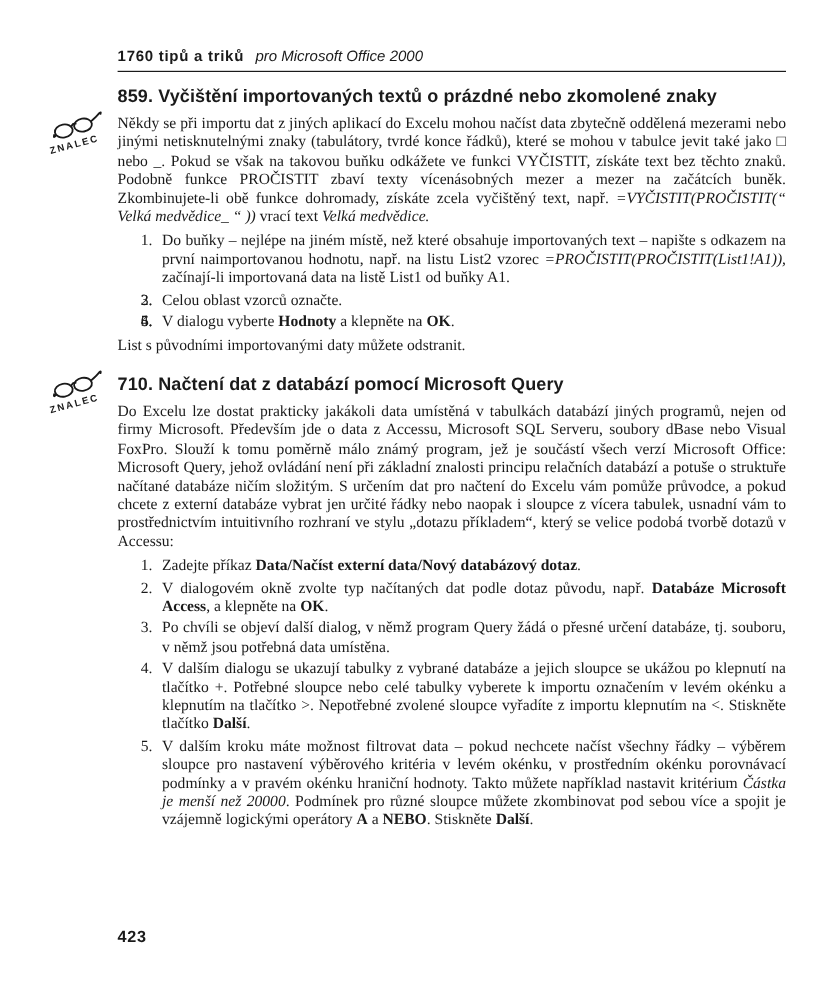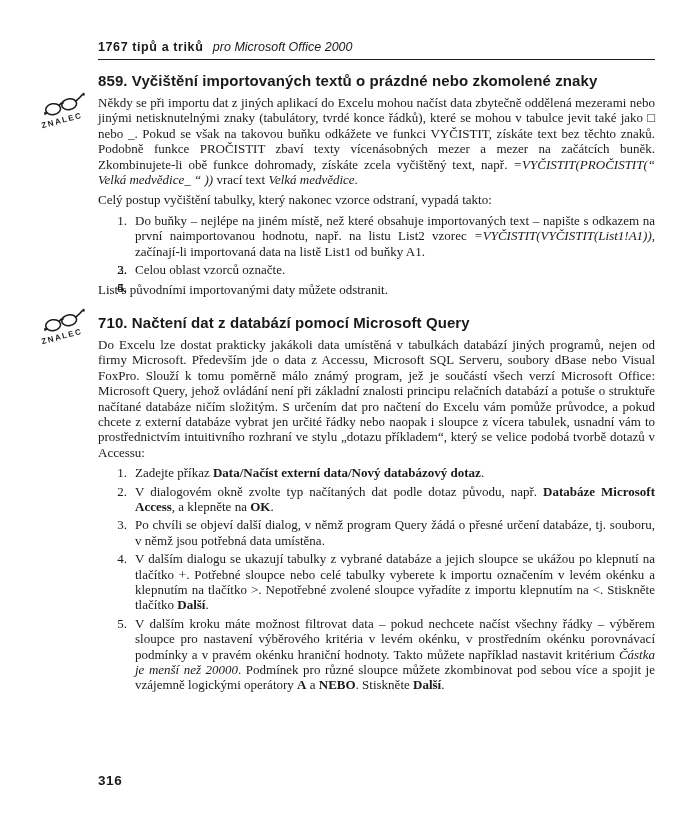--- a/index.html
+++ b/index.html
@@ -100,50 +100,49 @@
   <div class="margin-icon pos-2">
     <svg class="glasses-svg">
         <use href="#glasses-symbol"></use>
       </svg>
     <div class="icon-label">ZNALEC</div>
   </div>
 
   <div class="content">
 
     <div class="running-header">
-      <span class="rh-bold">1767 tipů a triků</span>
+      <span class="rh-bold">1760 tipů a triků</span>
       <span class="rh-italic">pro Microsoft Office 2000</span>
     </div>
 
     <div class="section-heading">859. Vyčištění importovaných textů o prázdné nebo zkomolené znaky</div>
 
     <p class="para"><span class="">Někdy se při importu dat z jiných aplikací do Excelu mohou načíst data zbytečně oddělená mezerami nebo jinými netisknutelnými znaky (tabulátory, tvrdé konce řádků), které se mohou v tabulce jevit také jako □ nebo _. Pokud se však na takovou buňku odkážete ve funkci VYČISTIT, získáte text bez těchto znaků. Podobně funkce PROČISTIT zbaví texty vícenásobných mezer a mezer na začátcích buněk. Zkombinujete-li obě funkce dohromady, získáte zcela vyčištěný text, např. </span><span class="seg-i">=VYČISTIT(PROČISTIT(“ Velká medvědice_ “ ))</span><span class=""> vrací text </span><span class="seg-i">Velká medvědice.</span></p>
 
-    <p class="para"><span class="">Celý postup vyčištění tabulky, který nakonec vzorce odstraní, vypadá takto:</span></p>
 
     <div class="olist">
-        <div class="li"><span class="li-num">1.</span><span><span class="">Do buňky – nejlépe na jiném místě, než které obsahuje importovaných text – napište s odkazem na první naimportovanou hodnotu, např. na listu List2 vzorec </span><span class="seg-i">=VYČISTIT(VYČISTIT(List1!A1)),</span><span class=""> začínají-li importovaná data na listě List1 od buňky A1.</span></span></div>
+        <div class="li"><span class="li-num">1.</span><span><span class="">Do buňky – nejlépe na jiném místě, než které obsahuje importovaných text – napište s odkazem na první naimportovanou hodnotu, např. na listu List2 vzorec </span><span class="seg-i">=PROČISTIT(PROČISTIT(List1!A1)),</span><span class=""> začínají-li importovaná data na listě List1 od buňky A1.</span></span></div>
         <div class="li"><span class="li-num">2.</span></div>
         <div class="li"><span class="li-num">3.</span><span><span class="">Celou oblast vzorců označte.</span></span></div>
         <div class="li"><span class="li-num">4.</span></div>
         <div class="li"><span class="li-num">5.</span></div>
-        <div class="li"><span class="li-num">6.</span></div>
+        <div class="li"><span class="li-num">6.</span><span><span class="">V dialogu vyberte </span><span class="seg-b">Hodnoty</span><span class=""> a klepněte na </span><span class="seg-b">OK</span><span class="">.</span></span></div>
       </div>
 
     <p class="para"><span class="">List s původními importovanými daty můžete odstranit.</span></p>
 
     <div class="section-heading h860">710. Načtení dat z databází pomocí Microsoft Query</div>
 
     <p class="para"><span class="">Do Excelu lze dostat prakticky jakákoli data umístěná v tabulkách databází jiných programů, nejen od firmy Microsoft. Především jde o data z Accessu, Microsoft SQL Serveru, soubory dBase nebo Visual FoxPro. Slouží k tomu poměrně málo známý program, jež je součástí všech verzí Microsoft Office: Microsoft Query, jehož ovládání není při základní znalosti principu relačních databází a potuše o struktuře načítané databáze ničím složitým. S určením dat pro načtení do Excelu vám pomůže průvodce, a pokud chcete z externí databáze vybrat jen určité řádky nebo naopak i sloupce z vícera tabulek, usnadní vám to prostřednictvím intuitivního rozhraní ve stylu „dotazu příkladem“, který se velice podobá tvorbě dotazů v Accessu:</span></p>
 
     <div class="olist second">
         <div class="li"><span class="li-num">1.</span><span><span class="">Zadejte příkaz </span><span class="seg-b">Data/Načíst externí data/Nový databázový dotaz</span><span class="">.</span></span></div>
         <div class="li"><span class="li-num">2.</span><span><span class="">V dialogovém okně zvolte typ načítaných dat podle dotaz původu, např. </span><span class="seg-b">Databáze Microsoft Access</span><span class="">, a klepněte na </span><span class="seg-b">OK</span><span class="">.</span></span></div>
         <div class="li"><span class="li-num">3.</span><span><span class="">Po chvíli se objeví další dialog, v němž program Query žádá o přesné určení databáze, tj. souboru, v němž jsou potřebná data umístěna.</span></span></div>
         <div class="li"><span class="li-num">4.</span><span><span class="">V dalším dialogu se ukazují tabulky z vybrané databáze a jejich sloupce se ukážou po klepnutí na tlačítko +. Potřebné sloupce nebo celé tabulky vyberete k importu označením v levém okénku a klepnutím na tlačítko &gt;. Nepotřebné zvolené sloupce vyřadíte z importu klepnutím na &lt;. Stiskněte tlačítko </span><span class="seg-b">Další</span><span class="">.</span></span></div>
         <div class="li"><span class="li-num">5.</span><span><span class="">V dalším kroku máte možnost filtrovat data – pokud nechcete načíst všechny řádky – výběrem sloupce pro nastavení výběrového kritéria v levém okénku, v prostředním okénku porovnávací podmínky a v pravém okénku hraniční hodnoty. Takto můžete například nastavit kritérium </span><span class="seg-i">Částka je menší než 20000</span><span class="">. Podmínek pro různé sloupce můžete zkombinovat pod sebou více a spojit je vzájemně logickými operátory </span><span class="seg-b">A</span><span class=""> a </span><span class="seg-b">NEBO</span><span class="">. Stiskněte </span><span class="seg-b">Další</span><span class="">.</span></span></div>
       </div>
 
   </div>
 
-  <div class="page-number">316</div>
+  <div class="page-number">423</div>
 
 </div>
 
 </body></html>

